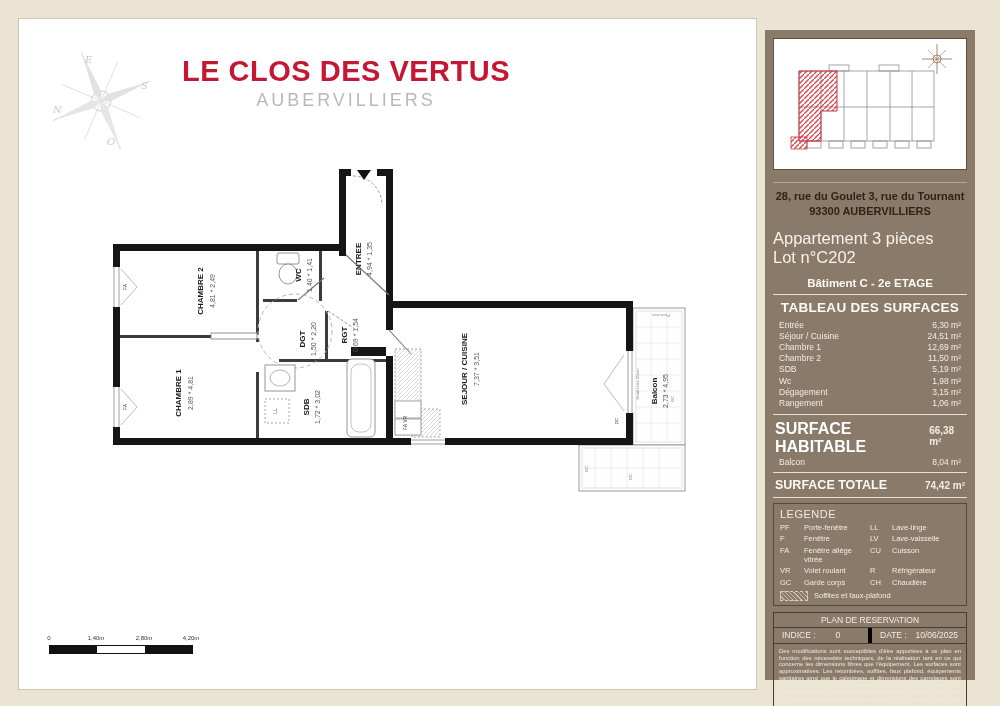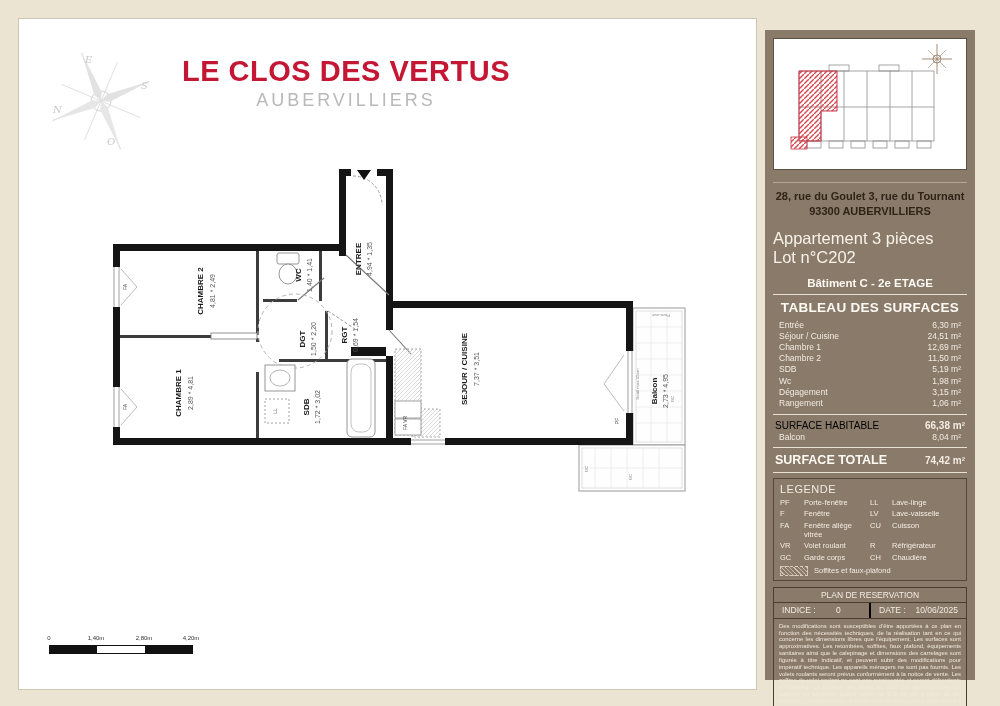--- a/index.html
+++ b/index.html
@@ -41,35 +41,35 @@
            box-sizing:border-box;padding:8px;color:#f2ece2;}
   .keyplan-box{width:192px;height:130px;background:#fff;border:1px solid #5e5043;}
   .sb-rule{border:0;border-top:1px solid #b4a795;margin:8px 0 6px 0;}
   .sb-rule-w{border:0;border-top:1px solid #e8e0d2;margin:5px 0;}
   .address{font-size:11px;font-weight:bold;color:#2f2317;text-align:center;line-height:1.35;margin-top:4px;}
   .apt-type{font-size:16.5px;color:#f7f2e9;text-align:left;margin-top:10px;line-height:1.2;}
   .building{font-size:11.5px;font-weight:bold;color:#fdfaf4;text-align:center;margin-top:9px;}
   .tab-title{font-size:13.5px;font-weight:bold;color:#fdfaf4;text-align:center;letter-spacing:0.3px;margin:3px 0 5px 0;}
   .surf-row{display:flex;justify-content:space-between;font-size:8.5px;line-height:1.3;padding:0 6px;}
   .hab-row{display:flex;justify-content:space-between;align-items:baseline;padding:0 2px;margin-top:3px;}
-  .hab-label{font-size:10px;font-weight:normal;color:#000000;}
+  .hab-label{font-size:16px;font-weight:bold;color:#ffffff;}
   .hab-val{font-size:10px;font-weight:bold;}
   .balcon-row{display:flex;justify-content:space-between;font-size:8.5px;padding:0 6px;margin-top:1px;}
   .tot-row{display:flex;justify-content:space-between;align-items:baseline;padding:0 2px;margin:4px 0 2px 0;}
   .tot-label{font-size:12.5px;font-weight:bold;color:#fdfaf4;}
   .legend-box{border:1px solid #55473a;padding:4px 6px;margin-top:4px;font-size:7.5px;}
   .legend-title{font-size:11px;letter-spacing:0.5px;margin-bottom:3px;}
   .legend-grid{display:grid;grid-template-columns:24px 66px 22px auto;row-gap:2.5px;}
   .soffite-row{display:flex;align-items:center;gap:6px;margin-top:4px;}
   .hatch-swatch{width:26px;height:8px;border:1px dashed #d8cdbc;
       background:repeating-linear-gradient(45deg,transparent 0 2px,#cbbda8 2px 3px);}
   .resa-bar{border:1px solid #4a3c30;text-align:center;font-size:8.5px;padding:2px 0;margin-top:6px;}
   .indice-row{border:1px solid #4a3c30;border-top:0;display:flex;font-size:8.5px;}
   .indice-cell{flex:1;display:flex;justify-content:space-between;padding:2.5px 8px;}
-  .indice-cell.left{border-right:2px solid #000000;}
+  .indice-cell.left{border-right:4px solid #000000;}
   .disclaimer{border:1px solid #4a3c30;border-top:0;padding:4px 5px;font-size:5.9px;
               line-height:1.16;text-align:justify;color:#f0e9dc;}
 </style>
 </head>
 <body>
 
 <div class="sheet">
 
   <svg class="compass-main" width="120" height="120" viewBox="0 0 120 120">
     <g stroke="#d6d6d6" stroke-width="1" transform="rotate(-22 60 60)">

